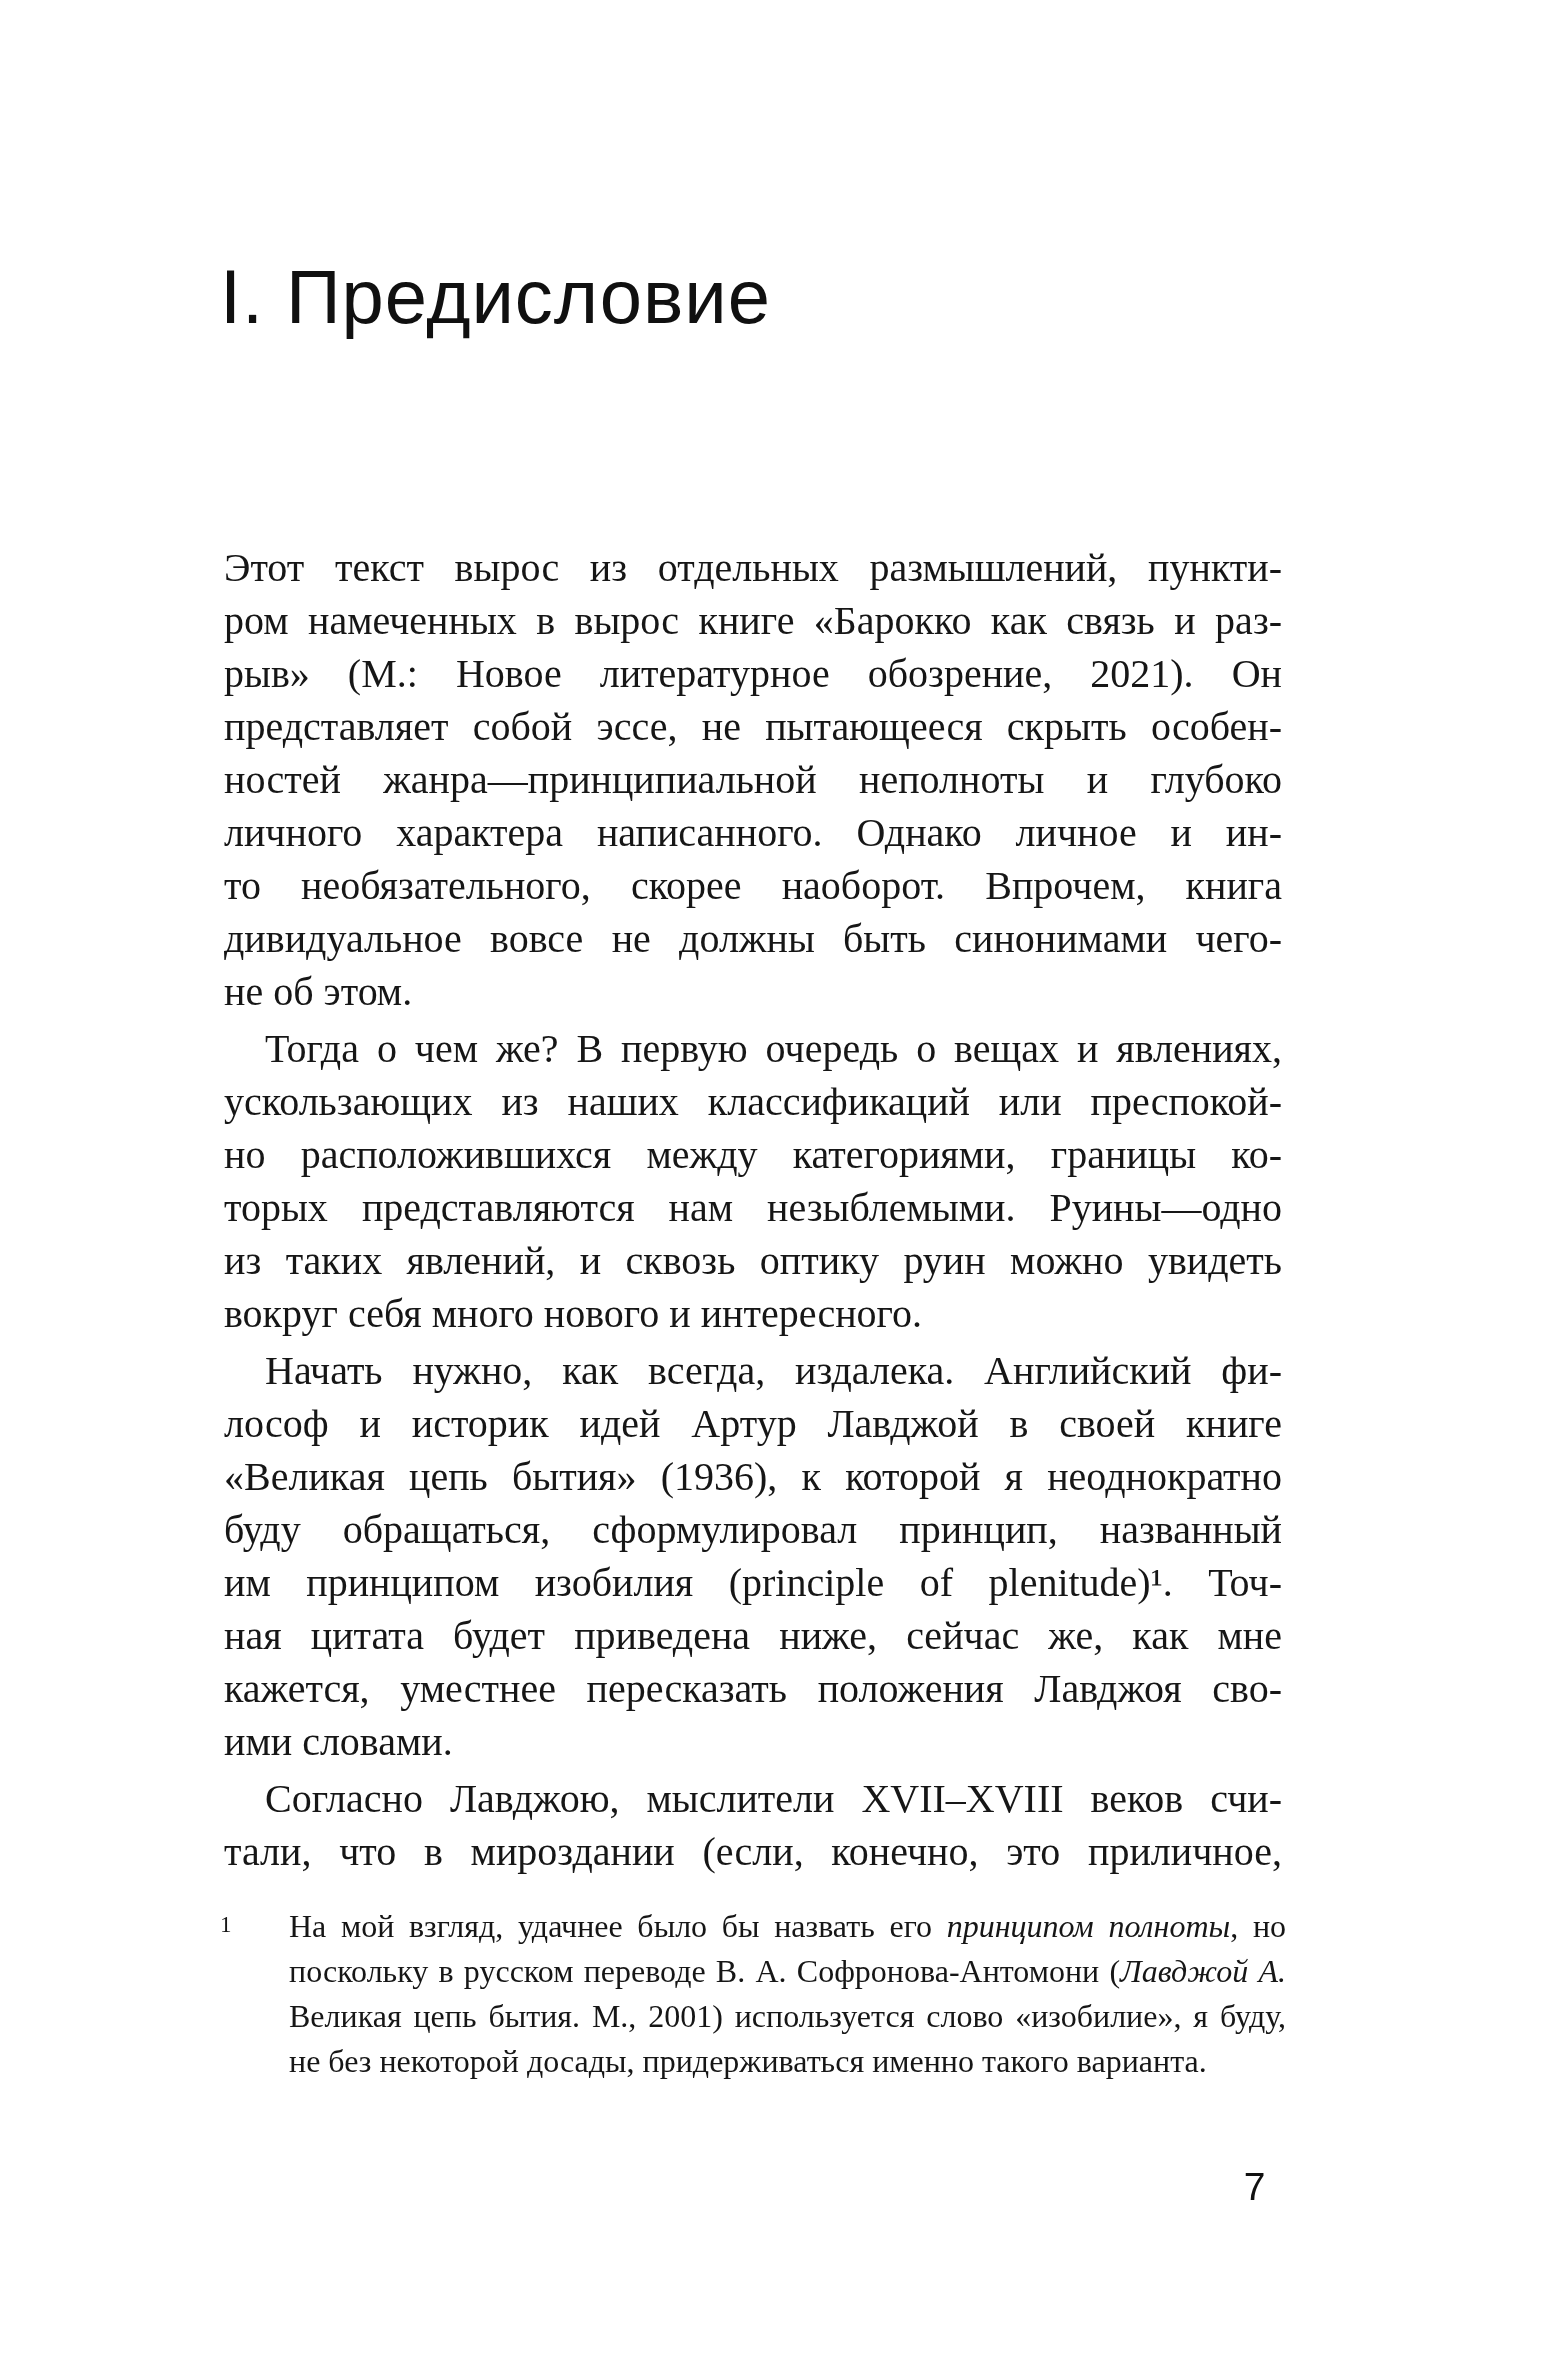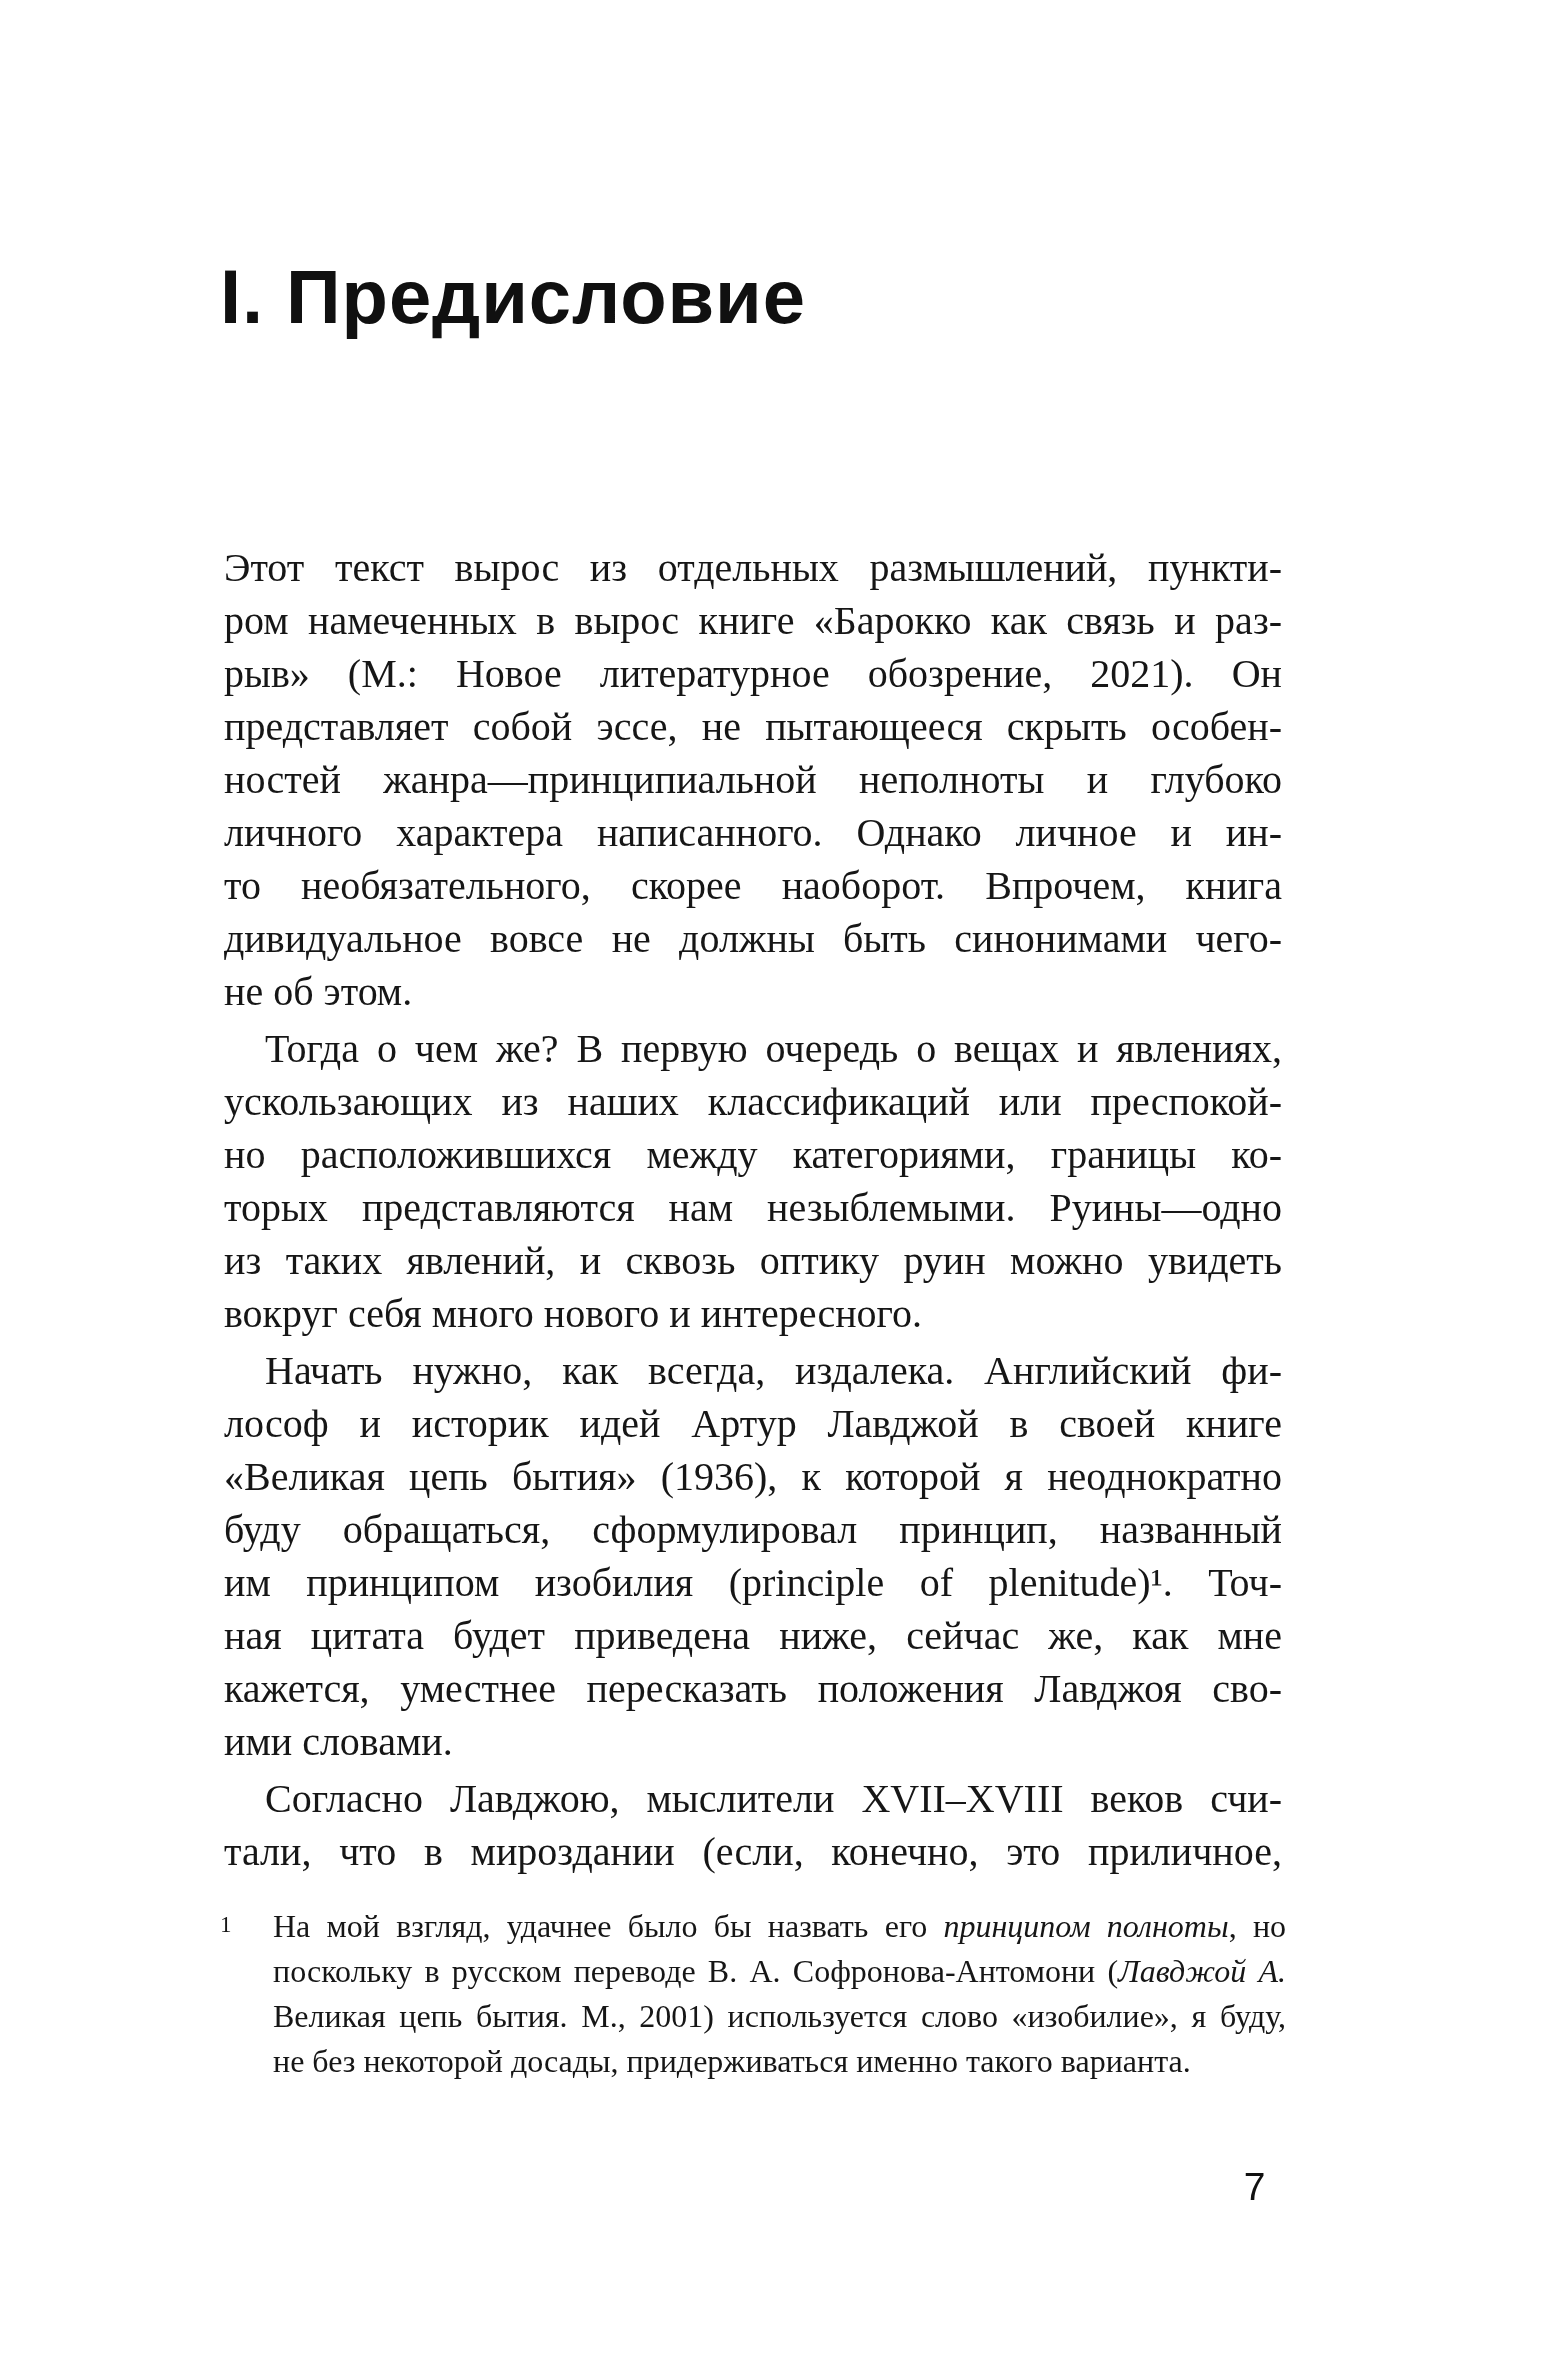--- a/index.html
+++ b/index.html
@@ -10,21 +10,21 @@
     background: #ffffff;
     color: #161616;
     overflow: hidden;
   }
   .title {
     position: absolute;
     left: 220px;
     top: 259px;
     margin: 0;
     font-family: "Liberation Sans", "DejaVu Sans", sans-serif;
-    font-weight: 700;
+    font-weight: 400;
     font-size: 76px;
     line-height: 1;
     letter-spacing: 0.9px;
     color: #101010;
   }
   .body-text {
     position: absolute;
     left: 220px;
     top: 537px;
     width: 1066px;
@@ -53,21 +53,21 @@
     font-family: "Liberation Serif", "DejaVu Serif", serif;
     font-size: 32px;
     line-height: 45px;
   }
   .fn-marker {
     flex: 0 0 53px;
     width: 53px;
     font-size: 23px;
     line-height: 41px;
   }
-  .fn-text { flex: 1; }
+  .fn-text { flex: 1; margin-left: 16px; }
   .italic { font-style: italic; }
   .pageno {
     position: absolute;
     left: 220px;
     top: 2167px;
     width: 1066px;
     box-sizing: border-box;
     padding-right: 20.5px;
     text-align: right;
     font-family: "Liberation Sans", "DejaVu Sans", sans-serif;

